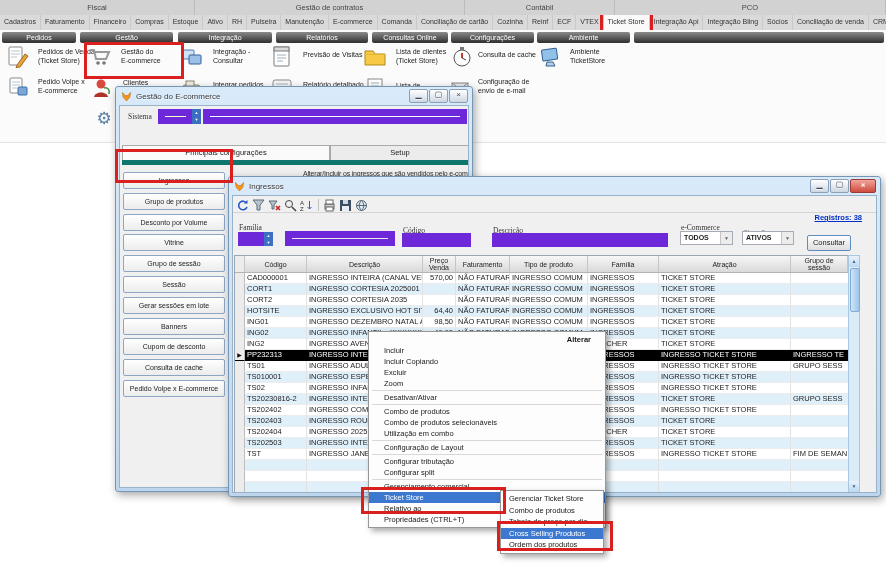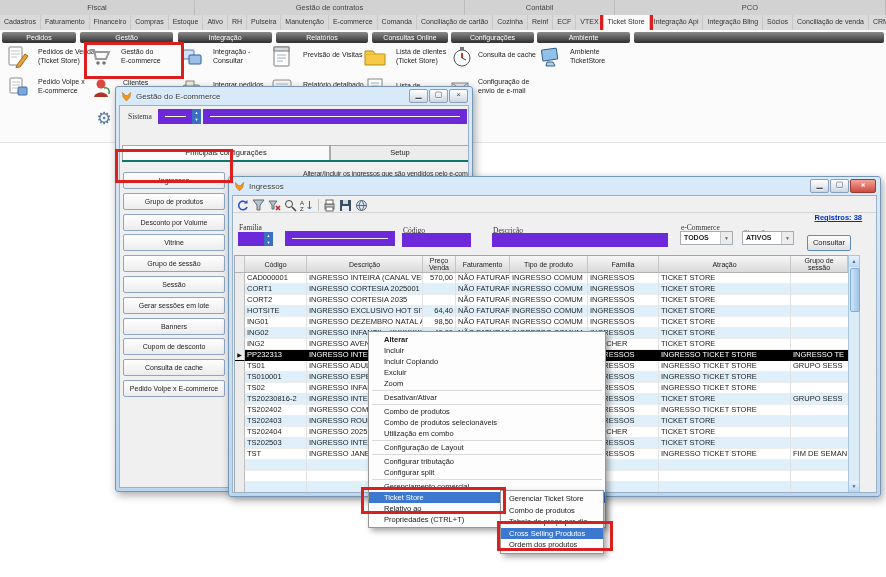--- a/index.html
+++ b/index.html
@@ -40,21 +40,21 @@
          border:1px solid #98b2c9;overflow:hidden;}
   .fox{width:11px;height:11px;flex:0 0 auto;}
   
   .flabel{position:absolute;font-size:7.5px;color:#333;white-space:nowrap;font-family:Liberation Serif, serif;}
   .field{position:absolute;background:#fff;border:7px solid #6d28d9;box-sizing:border-box;
          font-size:7.5px;line-height:13px;padding-left:21px;white-space:nowrap;overflow:hidden;}
   .mono{font-family:"DejaVu Sans Mono",monospace;font-weight:bold;color:#1b1b8e;}
   .spin{position:absolute;width:9px;background:#3a6fc2;color:#fff;font-size:4px;line-height:4px;
         text-align:center;display:flex;flex-direction:column;justify-content:space-around;box-sizing:border-box;}
   #tabs{position:absolute;left:2px;top:39px;width:348px;height:15px;display:flex;
-        border-bottom:2px solid #0f766e;font-size:7.5px;}
+        border-bottom:5px solid #0f766e;font-size:7.5px;}
   .tab{box-sizing:border-box;border:1px solid #aaa;border-bottom:none;text-align:center;line-height:14px;
        background:#ececec;color:#222;overflow:hidden;white-space:nowrap;}
   .tab.active{background:#fafafa;}
   #sidebtns .sbtn{position:absolute;left:3px;width:102px;height:17px;box-sizing:border-box;
         border:1px solid #8ca6c4;border-radius:2px;background:linear-gradient(#ffffff,#ececec);
         font-size:7px;color:#222;text-align:center;line-height:15px;overflow:hidden;white-space:nowrap;}
   #gdesc{position:absolute;left:183px;top:64px;font-size:7px;letter-spacing:-.2px;color:#333;white-space:nowrap;}
   
   #tbar{position:absolute;left:2px;top:1px;height:15px;display:flex;align-items:center;}
   .ticon{width:14px;height:13px;margin-right:2px;text-align:center;}
@@ -91,21 +91,21 @@
            border:1px solid #aac7e2;box-sizing:border-box;}
   .varr{position:absolute;left:0;width:10px;height:11px;background:linear-gradient(#eaf3fc,#bcd8f0);
         color:#44689a;font-size:5px;text-align:center;line-height:11px;border:0;}
   #vthumb{position:absolute;left:1px;top:12px;width:8px;height:42px;background:linear-gradient(90deg,#cfe4f7,#9ec4e8);
         border:1px solid #7fabd6;border-radius:2px;}
   
   .popmenu{position:absolute;background:#fdfdfd;border:1px solid #979797;box-shadow:3px 3px 6px rgba(0,0,0,.35);
            padding:2px 0;box-sizing:border-box;}
   .cm-item{height:11px;line-height:11px;font-size:7.5px;color:#1a1a1a;padding:0 14px 0 15px;
            white-space:nowrap;position:relative;overflow:hidden;}
-  .cm-item.bold{font-weight:bold;}
+  .cm-item.bold{font-weight:bold;text-align:right;}
   .cm-item.hl{background:#3c78d0;color:#fff;}
   .cm-item .subarr{position:absolute;right:4px;top:0;font-size:6px;}
   .cm-sep{height:1px;background:#d8d8d8;margin:1px 3px;}
   #cmenu{left:368px;top:331px;width:238px;z-index:30;}
   #smenu{left:500px;top:490px;width:104px;z-index:40;}
   #smenu .cm-item{height:11.5px;line-height:11.5px;padding:0 6px 0 8px;}
   
   .annot{position:absolute;border:3px solid #da1f1f;z-index:70;pointer-events:none;}
   .annot-in{position:absolute;left:-4px;right:-4px;top:-3px;bottom:-3px;border:3px solid #da1f1f;
             z-index:70;pointer-events:none;}

